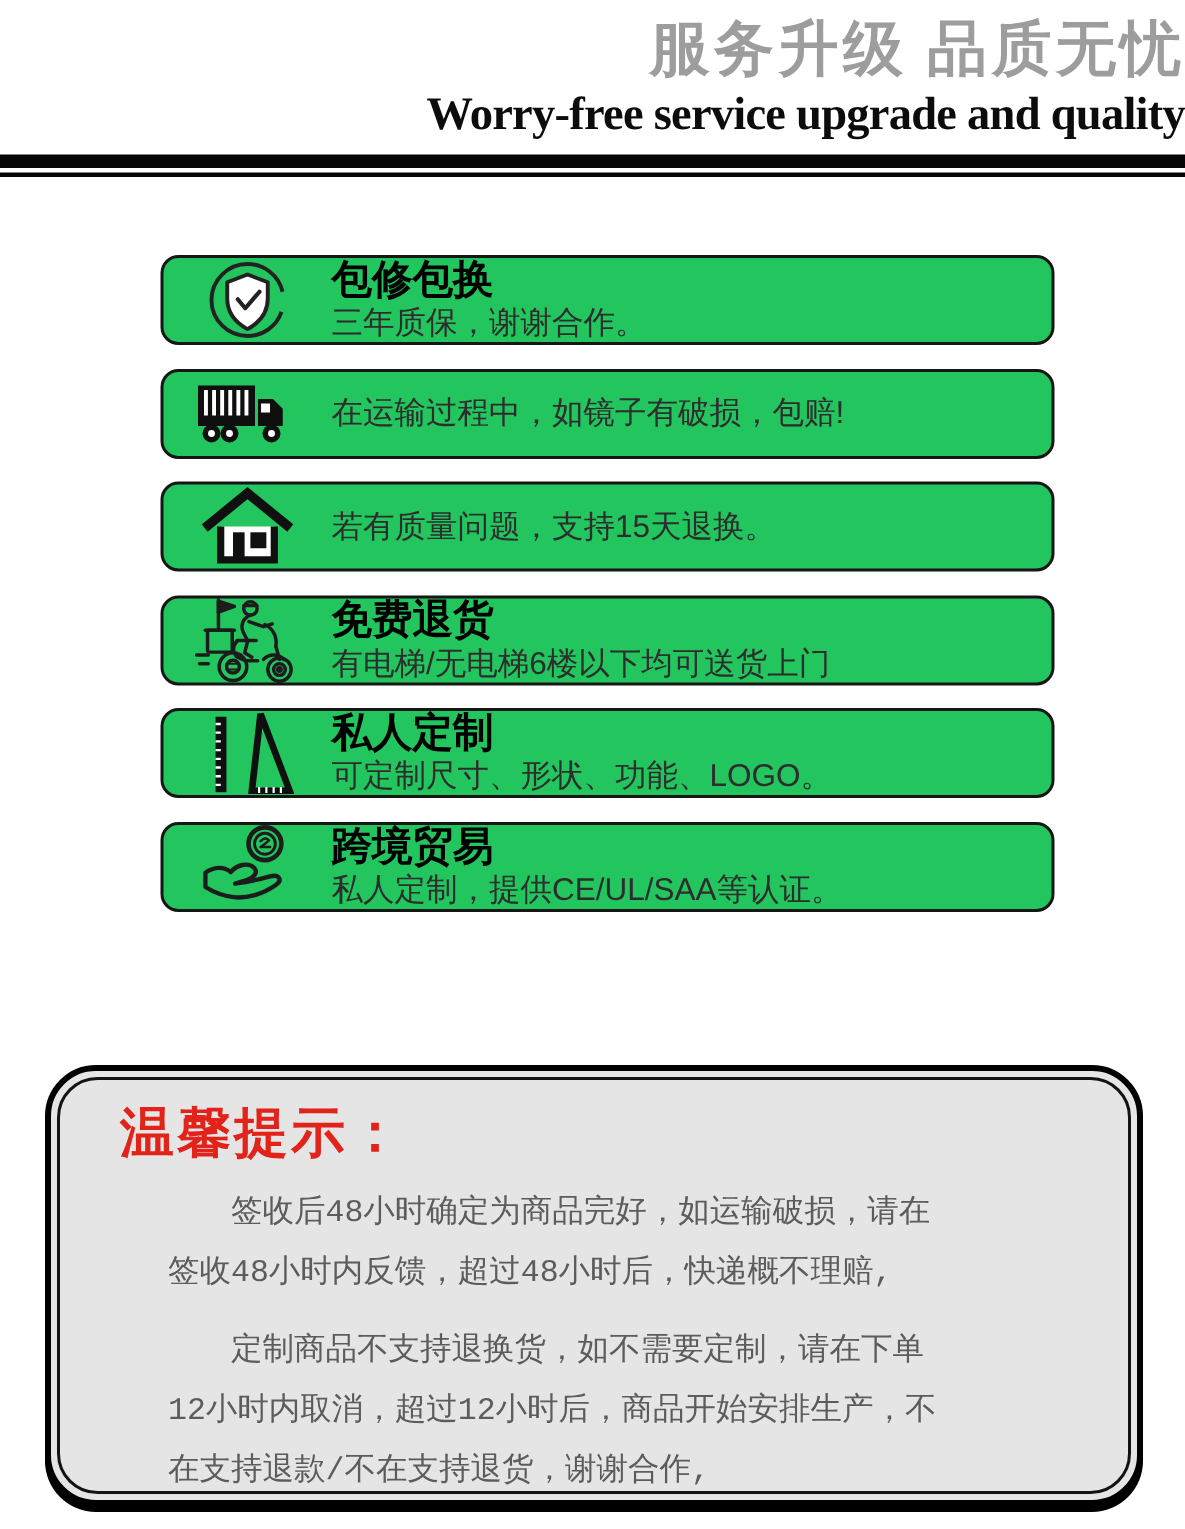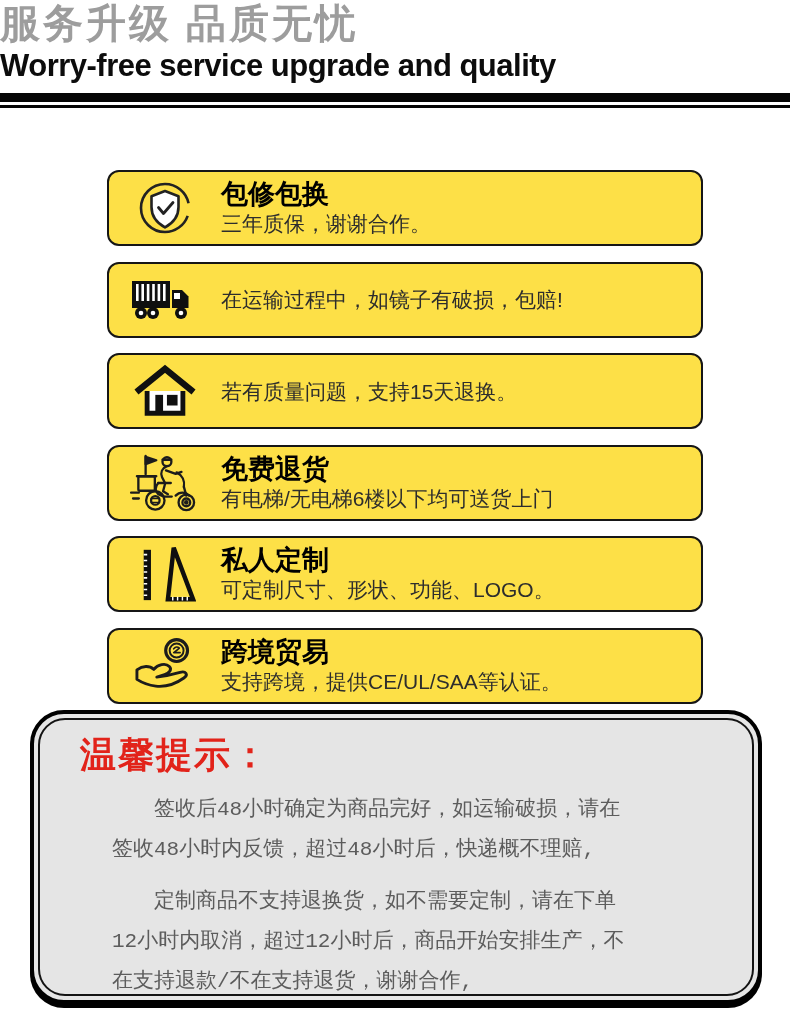--- a/index.html
+++ b/index.html
@@ -4,38 +4,38 @@
 <style>
   * { box-sizing: border-box; }
   html,body { margin:0; padding:0; }
   body {
     width: 790px; height: 1019px;
     background: #ffffff;
     font-family: "Liberation Sans", "DejaVu Sans", sans-serif;
     position: relative;
     overflow: hidden;
   }
-  .header { text-align: left; padding-top: 0; }
+  .header { text-align: right; padding-top: 10px; font-family: Liberation Serif, serif; }
   .title-zh {
     font-size: 40px; font-weight: 900; color: #9d9d9d;
     letter-spacing: 3px; line-height: 46px;
   }
   .title-en {
     font-size: 31px; font-weight: 700; color: #0c0c0c;
     letter-spacing: -0.5px; line-height: 36px; margin-top: 2px;
   }
   .rule-thick { height: 9px; background: #050505; margin-top: 9px; }
   .rule-thin  { height: 2.5px; background: #050505; margin-top: 3px; }
 
   .cards {
     position: absolute; left: 107px; top: 170px; width: 596px;
     display: flex; flex-direction: column; gap: 15.5px;
   }
   .card {
-    height: 76px; background: #fde047;
+    height: 60px; background: #22c55e;
     border: 2.5px solid #161616; border-radius: 12px;
     display: flex; align-items: center;
   }
   .card-icon { flex: 0 0 112px; display: flex; justify-content: center; align-items: center; }
   .card-text { display: flex; flex-direction: column; justify-content: center; }
   .card-title { font-size: 27px; font-weight: 900; color: #000; line-height: 31px; }
   .card-desc  { font-size: 21px; color: #2d2d2d; line-height: 26px; margin-top: 1px; }
 
   .notice {
     position: absolute; left: 30px; top: 710px;
@@ -179,21 +179,21 @@
         <circle cx="47" cy="15" r="7.2" stroke-width="2"></circle>
         <path d="M44 13.2q3-3.4 5.8-.6q-2.6 2.4-5.8 4.6h6.6" stroke-width="1.7"></path>
         <path d="M6 35 C12 30.5 19 30.5 23.5 34.5 C27.5 29.5 35.5 27.5 39.5 31.5
                  C42.5 34.5 39.5 38.5 34.5 40 L26.5 42.5 C33.5 41.5 43.5 39.5 50.5 37.5
                  C56.5 35.8 59.5 39.8 54.5 43.4 C45.5 49.8 34.5 52.8 25.5 51.8
                  C17.5 50.8 11.5 48.3 6 44.8 Z" stroke-width="3"></path>
       </svg>
     </span>
     <div class="card-text">
       <div class="card-title">跨境贸易</div>
-      <div class="card-desc">支持跨境，提供CE/UL/SAA等认证。</div>
+      <div class="card-desc">私人定制，提供CE/UL/SAA等认证。</div>
     </div>
   </div>
 
 </div>
 
 <div class="notice">
   <div class="notice-inner">
     <div class="notice-title">温馨提示：</div>
     <div class="notice-body">
       <p>签收后48小时确定为商品完好，如运输破损，请在签收48小时内反馈，超过48小时后，快递概不理赔,</p>

